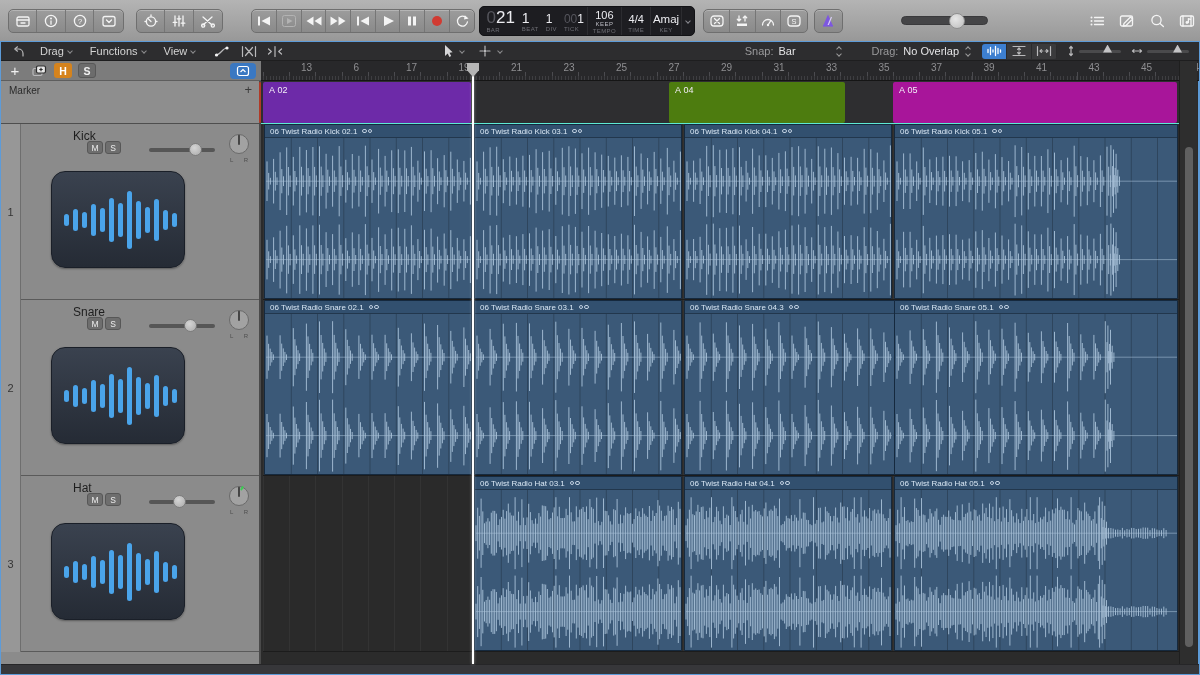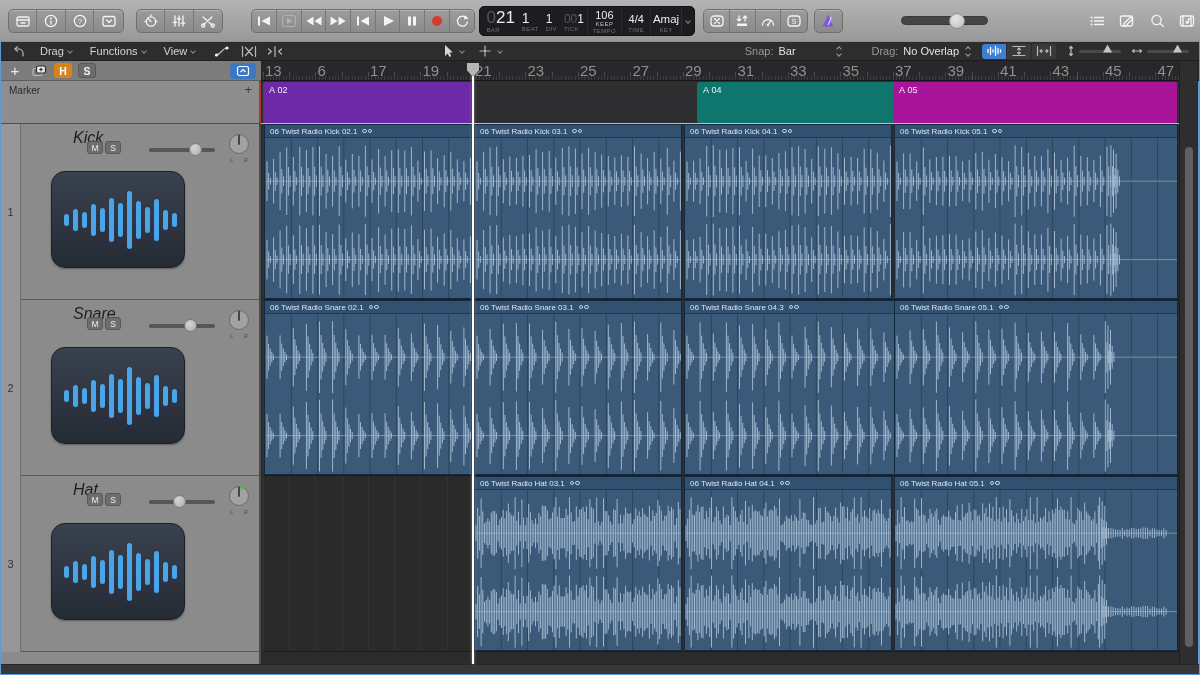--- a/index.html
+++ b/index.html
@@ -65,41 +65,41 @@
   .trackbar{position:absolute;top:19px;left:0;width:260px;height:20px;background:#7c7c7c;
     border-bottom:1px solid #5e5e5e;display:flex;align-items:center;padding:0 5px;gap:6px;}
   .hbtn{height:15px;min-width:18px;display:flex;align-items:center;justify-content:center;
     border-radius:3px;font-size:11px;color:#f0f0f0;}
   .hbtn.flat{background:transparent;}
   .hbtn.orange{background:#d5831d;color:#fff;font-weight:700;font-size:10.5px;width:18px;}
   .hbtn.grey{background:#6c6c6c;font-weight:700;font-size:10.5px;width:18px;border:1px solid #585858;}
   .hbtn.blue{background:#3a78c2;width:26px;height:16px;margin-left:auto;border-radius:4px;}
 
   .ruler{position:absolute;top:19px;left:260px;width:938px;height:20px;background:#28282a;border-bottom:1px solid #151515;}
-  .rlabel{position:absolute;top:1px;font-size:15px;color:#8f8f92;}
+  .rlabel{position:absolute;top:1px;font-size:10px;color:#8f8f92;margin-left:36px;}
   .comb1{position:absolute;bottom:0;left:2px;right:18px;height:4px;
     background:repeating-linear-gradient(90deg,#3e3e41 0 1px,transparent 1px 3.28px);}
   .comb2{position:absolute;bottom:0;left:2px;right:18px;height:8px;
     background:repeating-linear-gradient(90deg,#4b4b4f 0 1px,transparent 1px 26.25px);}
 
   
   .ghead{position:absolute;top:39px;left:0;width:260px;height:43px;background:#8e8e8e;
     border-bottom:1px solid #4e4e4e;border-right:2px solid #4a4a4a;}
   .ghead .gname{position:absolute;top:4px;left:8px;font-size:10px;color:#2b2b2b;}
   .ghead .gadd{position:absolute;top:1px;right:7px;font-size:13px;color:#3c3c3c;}
   .mlane{position:absolute;top:39px;left:260px;width:920px;height:43px;background:#2e2e30;border-bottom:1px solid #5eead4;}
   .marker{position:absolute;top:1px;height:41px;border-radius:2px;}
   .marker span{position:absolute;top:3px;left:6px;font-size:9px;color:#f2ecf6;font-weight:500;letter-spacing:.2px;}
 
   
   .headers{position:absolute;top:82px;left:0;width:260px;height:528px;background:#8b8b8b;border-right:2px solid #4a4a4a;}
   .thead{position:absolute;left:0;width:258px;height:176px;border-bottom:1px solid #5a5a5a;}
   .tnum{position:absolute;left:0;top:0;width:20px;height:176px;background:#979797;border-right:1px solid #6e6e6e;
     display:flex;align-items:center;justify-content:center;font-size:11px;color:#353535;}
-  .tname{position:absolute;top:5px;left:72px;font-size:16px;color:#1e1e1e;font-style:italic;}
+  .tname{position:absolute;top:5px;left:72px;font-size:12px;color:#1e1e1e;}
   .ms{position:absolute;top:17px;left:86px;display:flex;gap:2px;}
   .mbtn{width:16px;height:13px;border-radius:3px;background:#6e6e6e;border:1px solid #575757;
     color:#ededed;font-size:8.5px;display:flex;align-items:center;justify-content:center;}
   .vsl{position:absolute;top:21px;left:148px;width:66px;height:10px;}
   .vsl .tr{position:absolute;top:3px;left:0;right:0;height:4px;background:#565656;border-radius:2px;}
   .vsl .th{position:absolute;top:-2px;width:13px;height:13px;border-radius:50%;
     background:radial-gradient(circle at 40% 35%,#d5d5d5,#aaa);border:1px solid #7d7d7d;margin-left:-6px;}
   .knob{position:absolute;top:8px;right:8px;width:24px;height:24px;}
   .lr{position:absolute;top:33px;right:8px;width:24px;display:flex;justify-content:space-between;
     font-size:6px;color:#4f4f4f;padding:0 3px;}
@@ -511,21 +511,21 @@
 
     <div class="ghead">
       <span class="gname">Marker</span>
       <span class="gadd">+</span>
     </div>
     <div class="mlane" id="markerLane">
         <div class="marker" style="left:-1.9px;width:1.9px;background:#b03a27"></div>
         <div class="marker" style="left:2.0px;width:208.0px;background:#6d2aa8">
           <span>A 02</span>
         </div>
-        <div class="marker" style="left:436px;width:219px;background:#0f766e">
+        <div class="marker" style="left:408px;width:176px;background:#4d7c0f">
           <span>A 04</span>
         </div>
         <div class="marker" style="left:632.0px;width:284.1px;background:#a8159a">
           <span>A 05</span>
         </div>
       </div>
 
     <div class="headers" id="headers">
         <div class="thead" style="top:0px">
           <div class="tnum">1</div>

